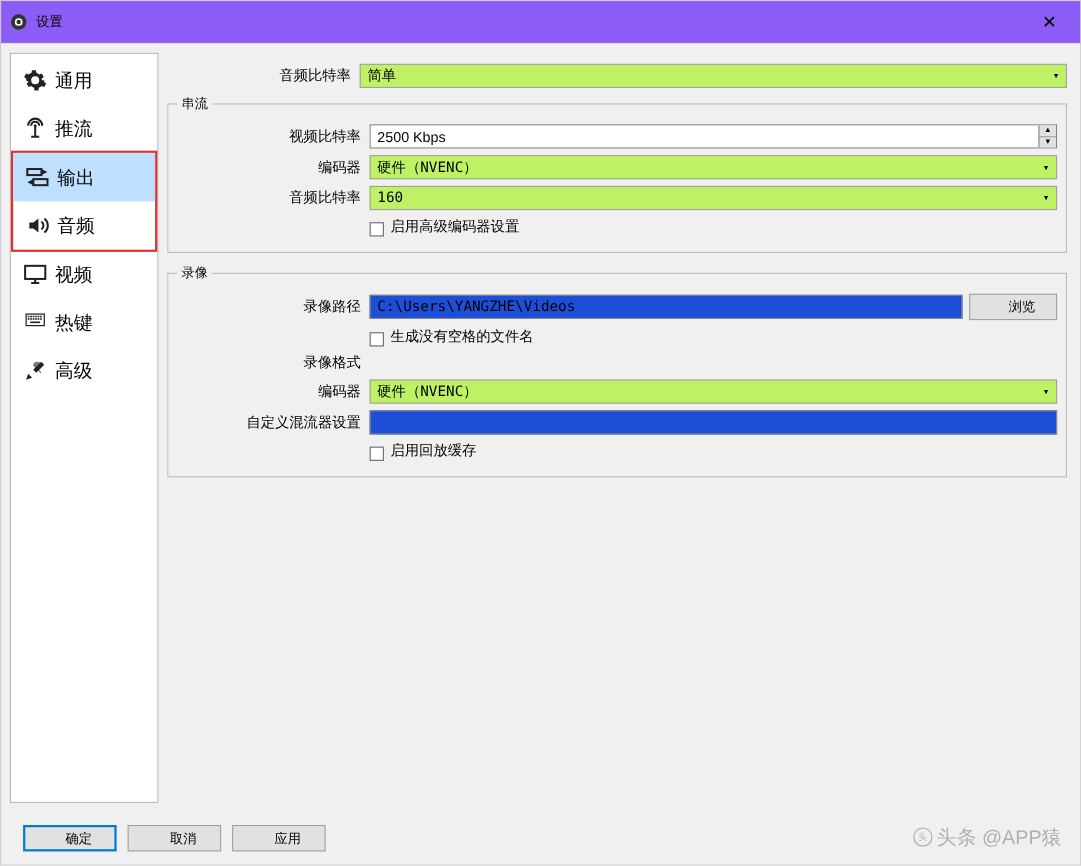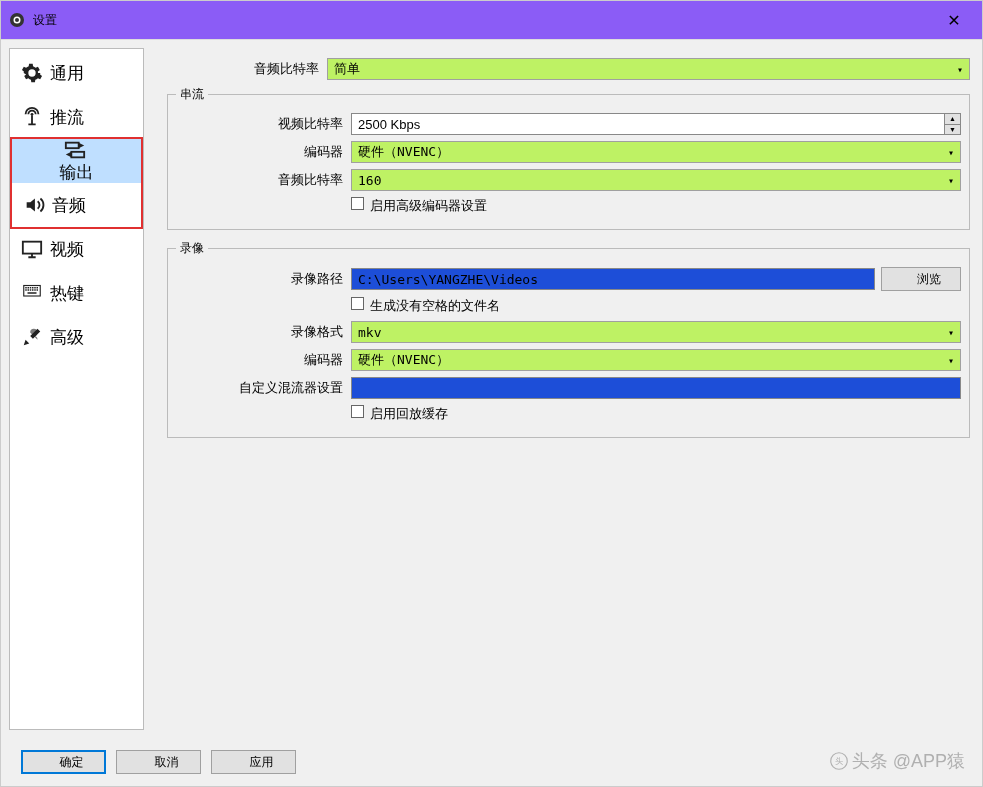--- a/index.html
+++ b/index.html
@@ -46,21 +46,21 @@
   padding: 2px 0;
 }
 .sidebar-item {
   display: flex;
   align-items: center;
   height: 44px;
   padding: 0 8px;
   cursor: pointer;
   font-size: 17px;
 }
-.sidebar-item.active { background: #bfdfff; flex-direction: column; }
+.sidebar-item.active { background: #bfdfff; }
 .sidebar-item .sicon { width: 28px; height: 24px; margin-right: 4px; display:flex; align-items:center; justify-content:center; }
 .highlight-box {
   border: 2px solid #e03030;
   padding: 0; margin: -2px 0;
 }
 .main {
   flex: 1;
   display: flex;
   flex-direction: column;
   overflow: auto;
@@ -134,36 +134,35 @@
   background: #e1e1e1;
   border-left: 1px solid #888;
   font-size: 7px;
   display: flex;
   align-items: center;
   justify-content: center;
 }
 .spinner .spinbtns div:first-child { border-bottom: 1px solid #888; }
 .checkbox-row {
   display: flex;
-  align-items: flex-start;
+  align-items: flex-end;
   gap: 6px;
   font-size: 13px;
   font-family: Liberation Mono, monospace;
 }
 .checkbox-box {
   width: 13px; height: 13px;
   border: 1px solid #666;
   background: #fff;
 }
 .fieldset {
   border: 1px solid #bbb;
   margin-top: 8px;
   padding: 12px 8px 8px 8px;
   position: relative;
-  margin-left: 15px;
 }
 .fieldset .legend {
   position: absolute;
   top: -9px;
   left: 8px;
   background: #f0f0f0;
   padding: 0 4px;
   font-size: 12px;
 }
 .btn {
@@ -372,25 +371,20 @@
           <div class="form-label"></div>
           <div class="form-control">
             <div class="checkbox-row">
               <div class="checkbox-box"></div>
               <span>生成没有空格的文件名</span>
             </div>
           </div>
         </div>
         <div class="form-row">
           <div class="form-label">录像格式</div>
-          <div class="form-control">
-            <div class="dropdown">
-                <span>mkv</span>
-              </div>
-          </div>
         </div>
         <div class="form-row">
           <div class="form-label">编码器</div>
           <div class="form-control">
             <div class="dropdown">
                 <span>硬件（NVENC）</span>
               </div>
           </div>
         </div>
         <div class="form-row">

